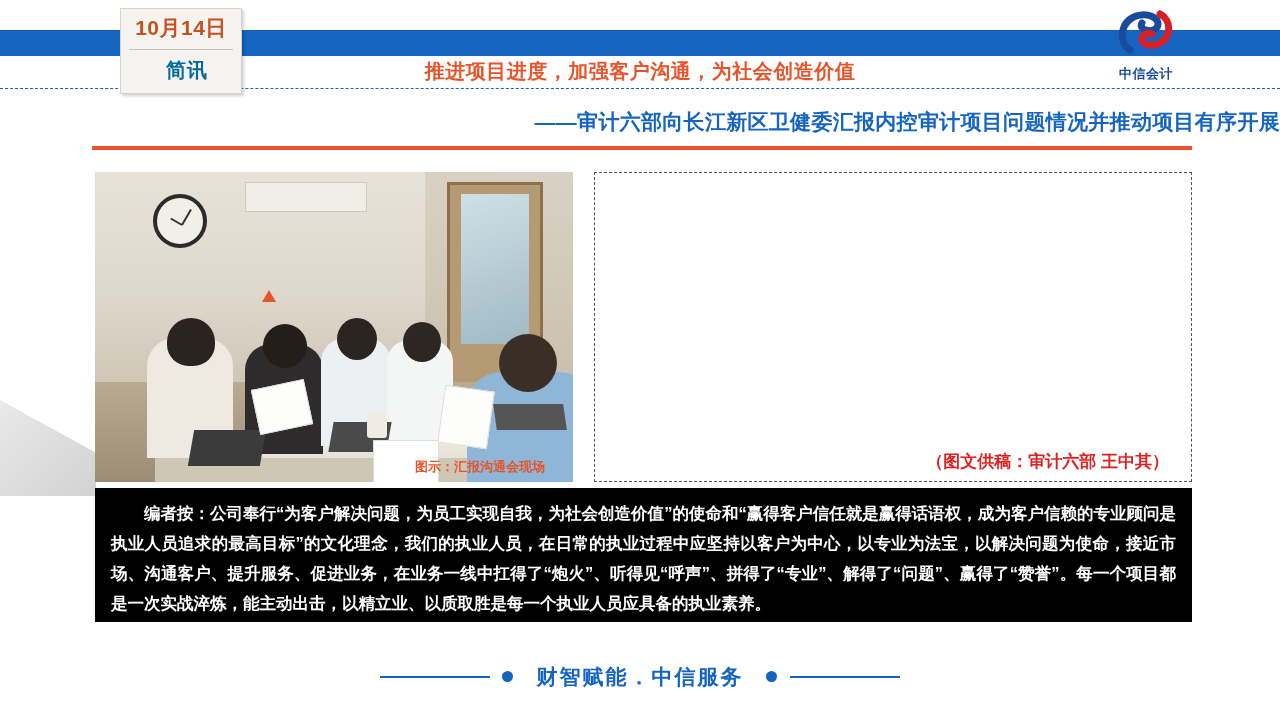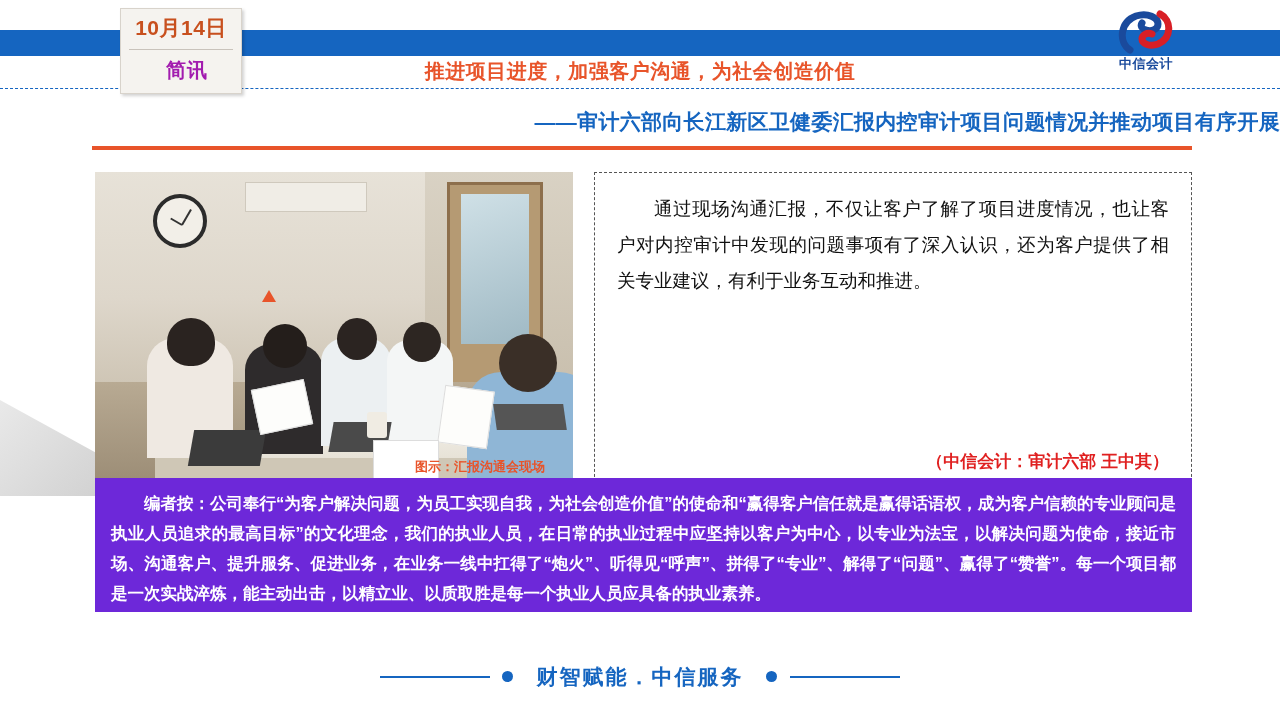--- a/index.html
+++ b/index.html
@@ -82,21 +82,21 @@
     border-top: 1px solid #c9c3bb;
   }
   .date-box .brief-text {
     position: absolute;
     left: 0;
     top: 48px;
     width: 132px;
     text-align: center;
     font-size: 20px;
     font-weight: bold;
-    color: #a21caf;
+    color: #0369a1;
     letter-spacing: 1px;
   }
 
   
   .logo {
     position: absolute;
     left: 1100px;
     top: 10px;
     width: 92px;
     height: 72px;
@@ -105,21 +105,21 @@
   .logo .mark {
     width: 92px;
     height: 44px;
     position: relative;
   }
   .logo .logo-name {
     font-size: 13px;
     color: #1a4a9c;
     font-weight: bold;
     letter-spacing: 0.5px;
-    margin-top: 1px;
+    margin-top: 11px;
   }
 
   
   .headline {
     position: absolute;
     left: 0;
     top: 58px;
     width: 1280px;
     text-align: center;
     font-size: 20px;
@@ -267,24 +267,24 @@
     bottom: 8px;
     font-size: 17px;
     color: #E02020;
     font-weight: bold;
   }
 
   
   .rednote {
     position: absolute;
     left: 95px;
-    top: 478px;
+    top: 488px;
     width: 1097px;
     height: 134px;
-    background: #6d28d9;
+    background: #000000;
     padding: 10px 16px;
     box-sizing: border-box;
   }
   .rednote p {
     margin: 0;
     font-size: 16.5px;
     line-height: 30px;
     color: #ffffff;
     text-align: justify;
     text-indent: 2em;
@@ -397,22 +397,21 @@
   <div class="paper2"></div>
   <div class="paper3"></div>
   <div class="cup"></div>
 </div>
 <div class="caption-tri"></div>
 <div class="photo" style="background:transparent;pointer-events:none;margin-left:40px;">
   <div class="caption">图示：汇报沟通会现场</div>
 </div>
 
 <div class="textbox">
-  <p>通过现场沟通汇报，不仅让客户了解了项目进度情况，也让客户对内控审计中发现的问题事项有了深入认识，还为客户提供了相关专业建议，有利于业务互动和推进。</p>
-  <div class="credit">（中信会计：审计六部 王中其）</div>
+  <div class="credit">（图文供稿：审计六部 王中其）</div>
 </div>
 
 <div class="rednote">
   <p>编者按：公司奉行“为客户解决问题，为员工实现自我，为社会创造价值”的使命和“赢得客户信任就是赢得话语权，成为客户信赖的专业顾问是执业人员追求的最高目标”的文化理念，我们的执业人员，在日常的执业过程中应坚持以客户为中心，以专业为法宝，以解决问题为使命，接近市场、沟通客户、提升服务、促进业务，在业务一线中扛得了“炮火”、听得见“呼声”、拼得了“专业”、解得了“问题”、赢得了“赞誉”。每一个项目都是一次实战淬炼，能主动出击，以精立业、以质取胜是每一个执业人员应具备的执业素养。</p>
 </div>
 
 <div class="footer-rule-left"></div>
 <div class="footer-dot l"></div>
 <div class="footer-text">财智赋能．中信服务</div>
 <div class="footer-dot r"></div>

